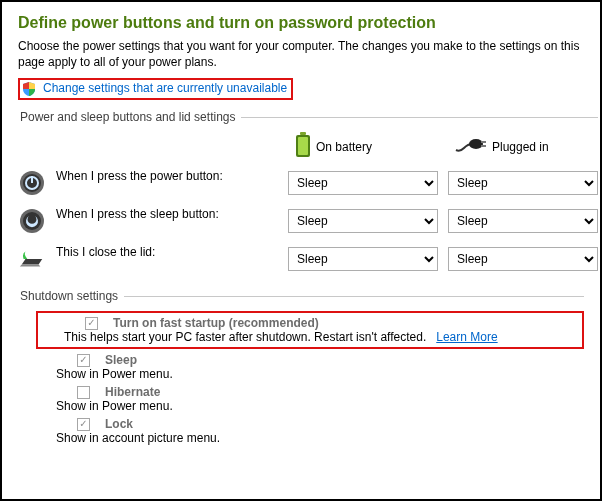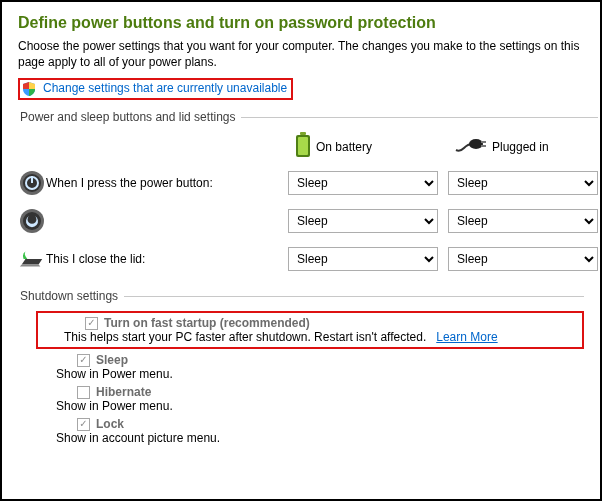--- a/index.html
+++ b/index.html
@@ -72,21 +72,22 @@
   }
   .row {
     display: grid;
     grid-template-columns: 260px 150px 150px;
     column-gap: 10px;
     align-items: center;
     margin-bottom: 10px;
   }
   .row-label {
     display: flex;
-    align-items: center;
+    align-items: flex-start;
+    gap: 10px;
   }
   .row-label .icon {
     width: 28px; height: 28px;
     display: inline-flex;
     align-items: center; justify-content: center;
   }
   select.win {
     width: 100%;
     height: 24px;
     border: 1px solid #adadad;
@@ -97,21 +98,21 @@
   }
   .shutdown-list {
     padding-left: 18px;
   }
   .sd-item {
     margin-bottom: 4px;
   }
   .sd-head {
     display: flex;
     align-items: center;
-    gap: 6px;
+    gap: 15px;
     padding-left: 41px;
   }
   .sd-sub {
     color: #000;
     padding-left: 20px;
     font-size: 12px;
   }
   .cb {
     width: 13px; height: 13px;
     border: 1px solid #a6a6a6;
@@ -202,20 +203,21 @@
 
     <div class="row">
       <div class="row-label">
         <span class="icon">
           <svg width="28" height="28" viewBox="0 0 28 28">
             <circle cx="14" cy="14" r="12" fill="#666"></circle>
             <circle cx="14" cy="14" r="9" fill="#333"></circle>
             <path d="M17 9 A6 6 0 1 1 11 9 A4.5 4.5 0 1 0 17 9 Z" fill="#cfe8ff"></path>
           </svg>
         </span>
+        <span>When I press the sleep button:</span>
       </div>
       <select class="win">
         <option>Sleep</option>
       </select>
       <select class="win">
         <option>Sleep</option>
       </select>
     </div>
 
     <div class="row">

